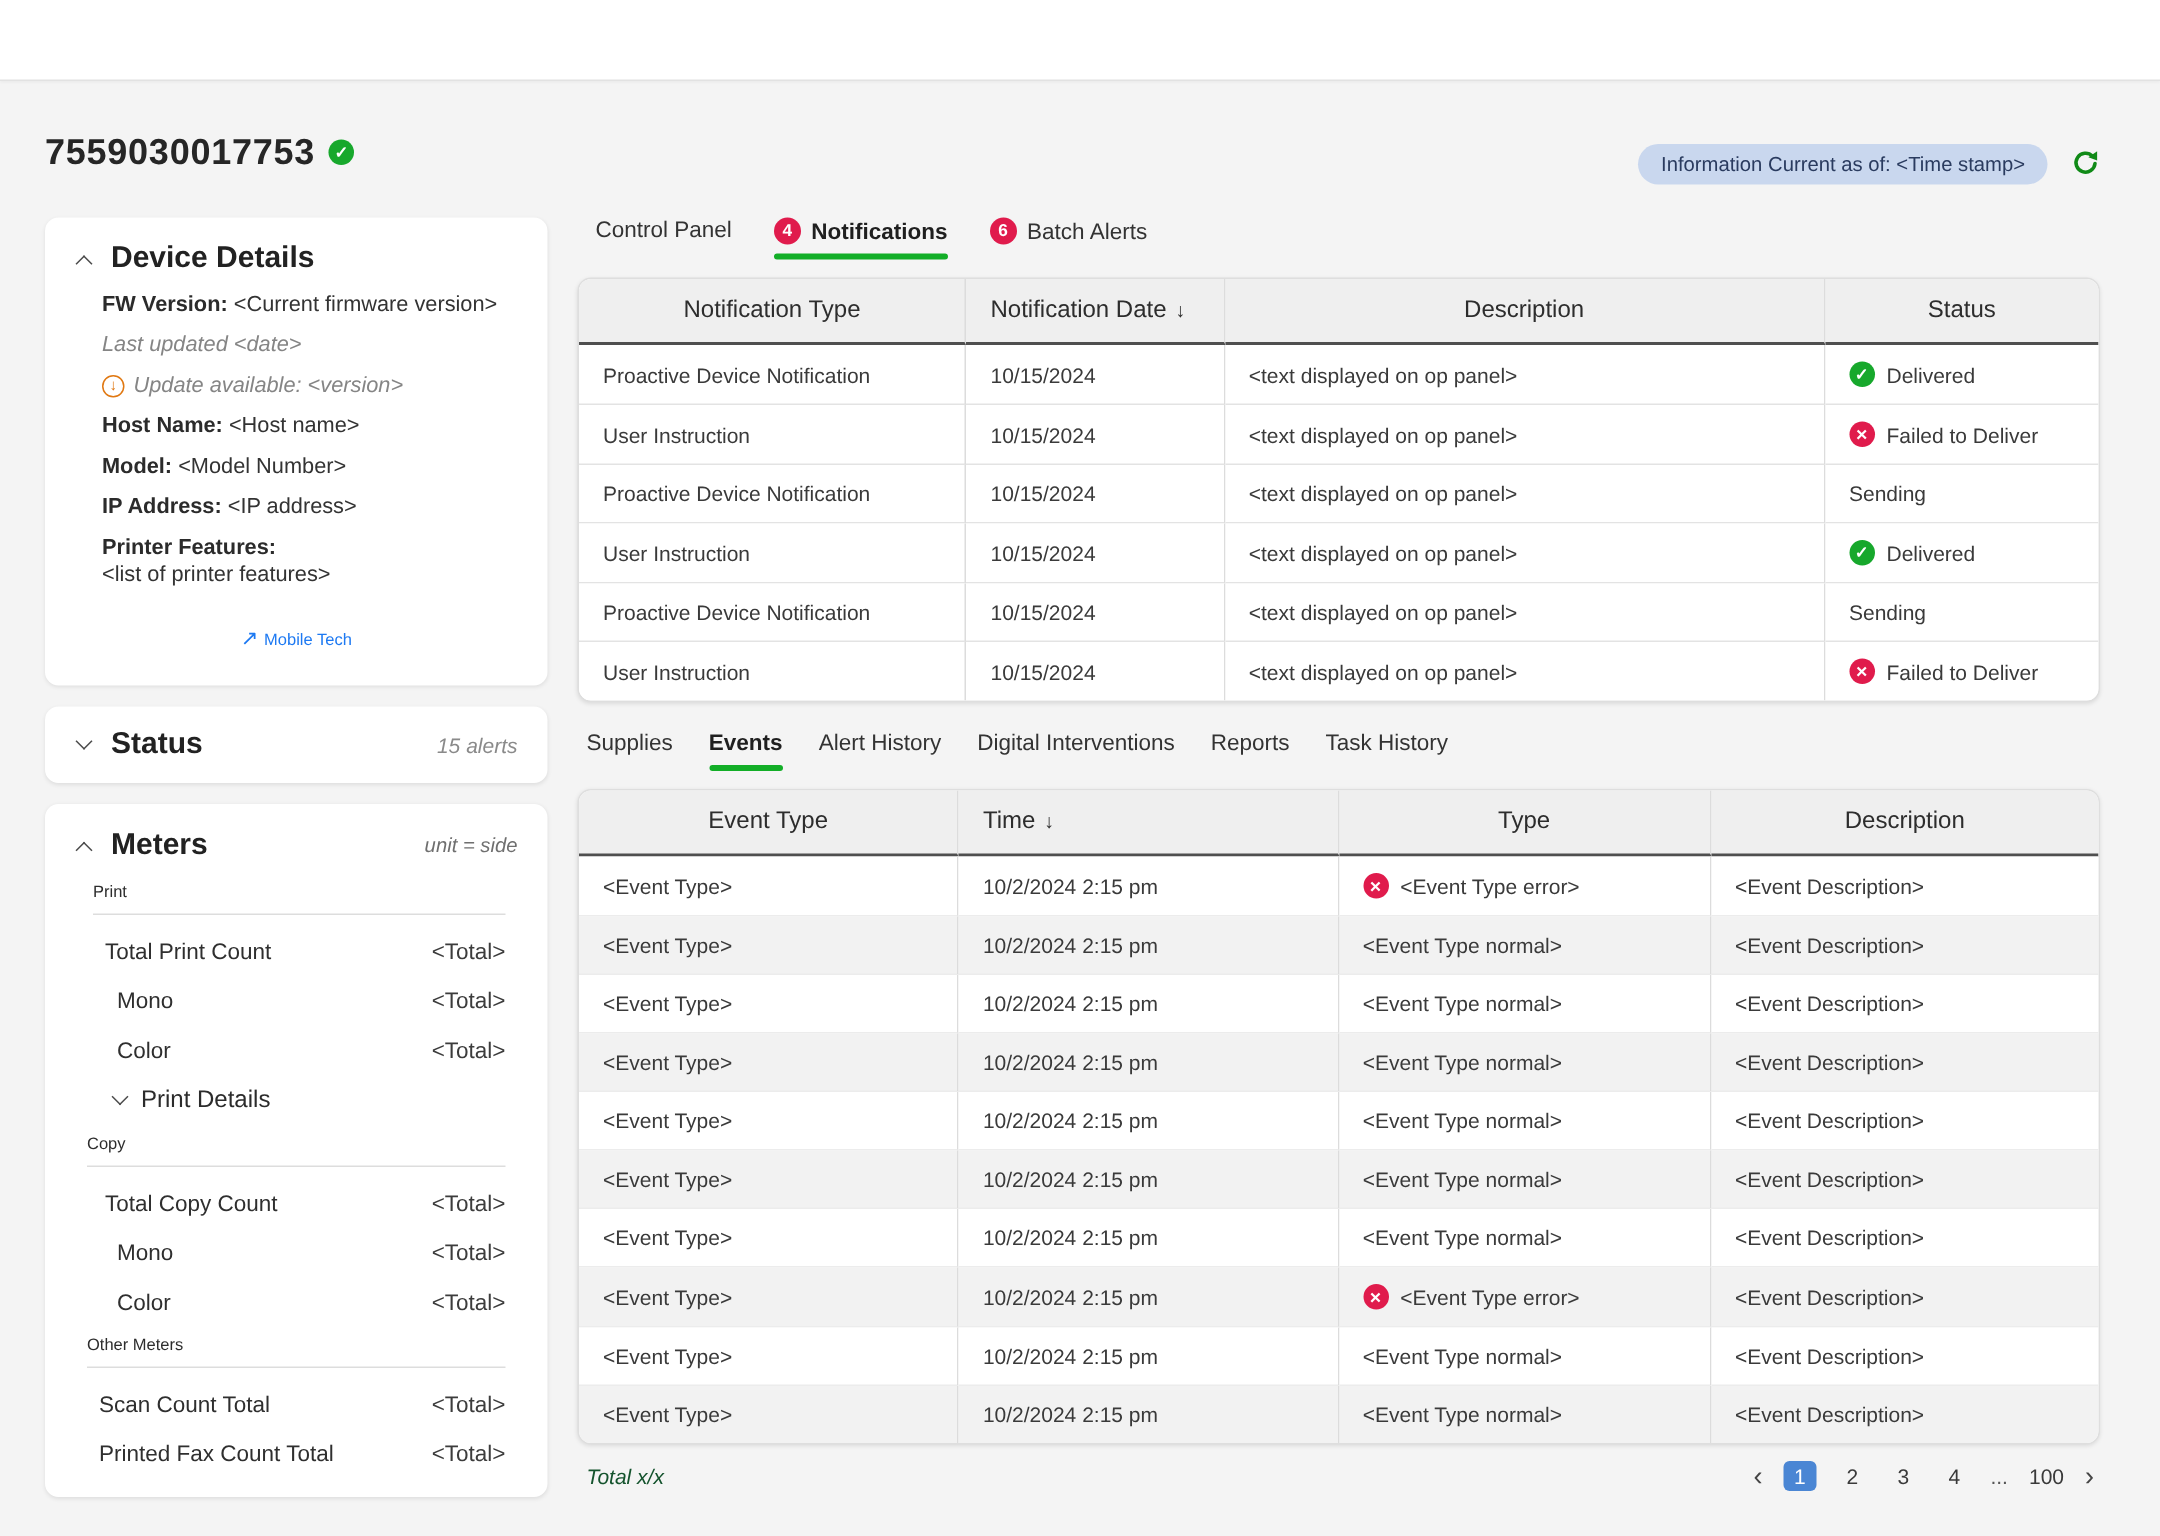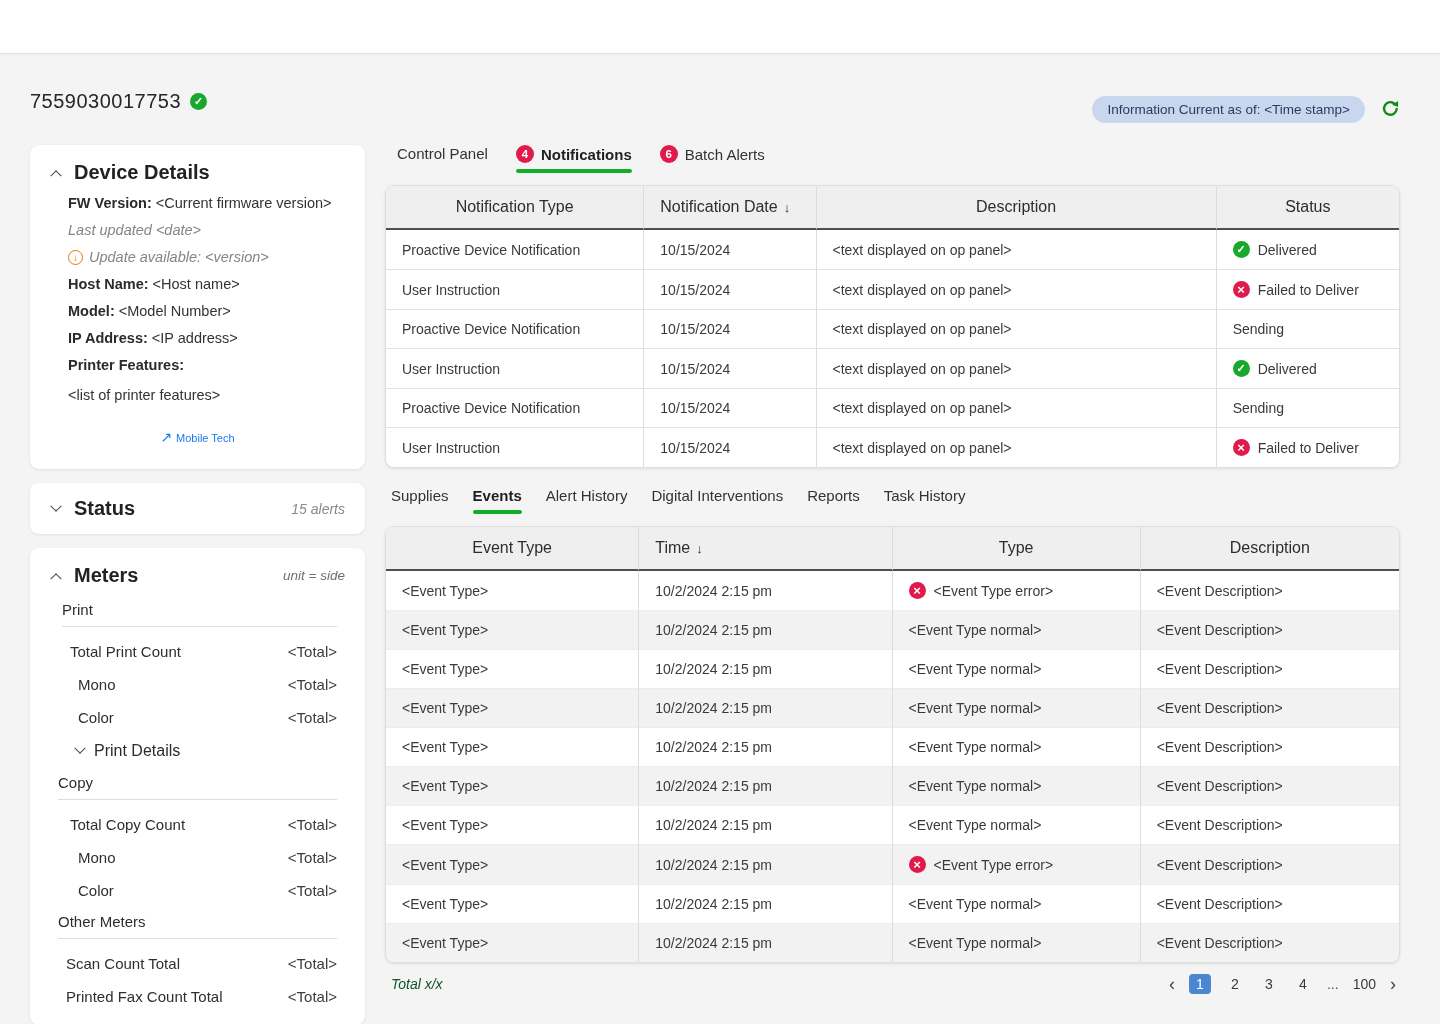--- a/index.html
+++ b/index.html
@@ -7,21 +7,21 @@
   body {
     font-family:"Liberation Sans", sans-serif;
     background:#f4f4f4; color:#2f2f2f; font-size:14px;
   }
   .topbar { height:54px; background:#fff; border-bottom:1px solid #e2e2e2; box-shadow:0 1px 2px rgba(0,0,0,.04); }
   .content { padding:0 40px 0 30px; }
 
   
   .page-header { display:flex; align-items:center; justify-content:space-between; margin:26px 0 22px 0; }
   .device-title { display:flex; align-items:center; gap:9px; }
-  .device-id { font-size:20px; font-weight:400; color:#262626; letter-spacing:.5px; }
+  .device-id { font-size:24px; font-weight:700; color:#262626; letter-spacing:.5px; }
   .circle-icon { width:17px; height:17px; border-radius:50%; display:inline-flex; align-items:center; justify-content:center;
                  color:#fff; font-weight:700; flex:0 0 auto; }
   .circle-green { background:#17a82c; }
   .circle-red { background:#e01b4c; }
   .circle-icon.check::before { content:"✓"; font-size:11px; }
   .circle-icon.cross::before { content:"×"; font-size:13px; line-height:1; }
   .header-right { display:flex; align-items:center; gap:16px;margin-top:16px; }
   .info-pill { background:#c9d7ee; color:#2a3b5f; font-size:13.5px; font-weight:500;
                padding:6px 15px; border-radius:14px; }
   .refresh-btn { background:none; border:none; cursor:pointer; display:flex; align-items:center; }
@@ -55,21 +55,21 @@
   .mobile-tech .ext::before { content:"↗ "; font-size:14px; }
 
   
   .status-card { padding:14px 20px; display:flex; align-items:center; gap:12px; }
   .alerts-note { margin-left:auto; font-style:italic; color:#8a8a8a; font-size:14px; }
 
   
   .meters-card { padding:16px 16px 20px 16px; }
   .meters-head { display:flex; align-items:center; gap:12px; padding:0 4px; }
   .unit-note { margin-left:auto; font-style:italic; color:#6f6f6f; font-size:13.5px; }
-  .m-group { font-size:15px; color:#2d2d2d; margin:14px 12px 0 16px; padding-bottom:8px; border-bottom:1px solid #ddd; }
+  .m-group { font-size:11px; color:#2d2d2d; margin:14px 12px 0 16px; padding-bottom:8px; border-bottom:1px solid #ddd; }
   .m-row { display:flex; justify-content:space-between; font-size:15px; color:#2f2f2f; margin:16px 12px 0 24px;gap:43px; }
   .m-row.ind { margin-left:32px; }
   .m-val { color:#3c3c3c; }
   .m-sub-toggle { display:flex; align-items:center; gap:10px; font-size:16px; font-weight:500; color:#2b2b2b; margin:16px 0 2px 30px; background:none; border:none; cursor:pointer; font-family:inherit; }
 
   
   .tabs { display:flex; align-items:flex-start; gap:28px; margin:0 0 12px 12px; }
   .tabs.sub { gap:24px; margin-left:6px; }
   .tab { display:inline-flex; flex-direction:column; background:none; border:none; cursor:pointer;
          font-family:inherit; font-size:15px; color:#333; padding:0; }
@@ -162,21 +162,21 @@
           <b>Model:</b>
           <span>&lt;Model Number&gt;</span>
         </div>
         <div class="dd-line">
           <b>IP Address:</b>
           <span>&lt;IP address&gt;</span>
         </div>
         <div class="dd-line">
           <b>Printer Features:</b>
         </div>
-        <div class="dd-line" style="margin-top:14px">&lt;list of printer features&gt;</div>
+        <div class="dd-line" style="margin-top:2px">&lt;list of printer features&gt;</div>
         <a class="mobile-tech" href="#">
           <span class="ext"></span><span>Mobile Tech</span>
         </a>
       </div>
 
       <div class="card status-card">
         <button class="chev-btn">
             <span class="chev down"></span>
           </button>
         <span class="panel-title">Status</span>

